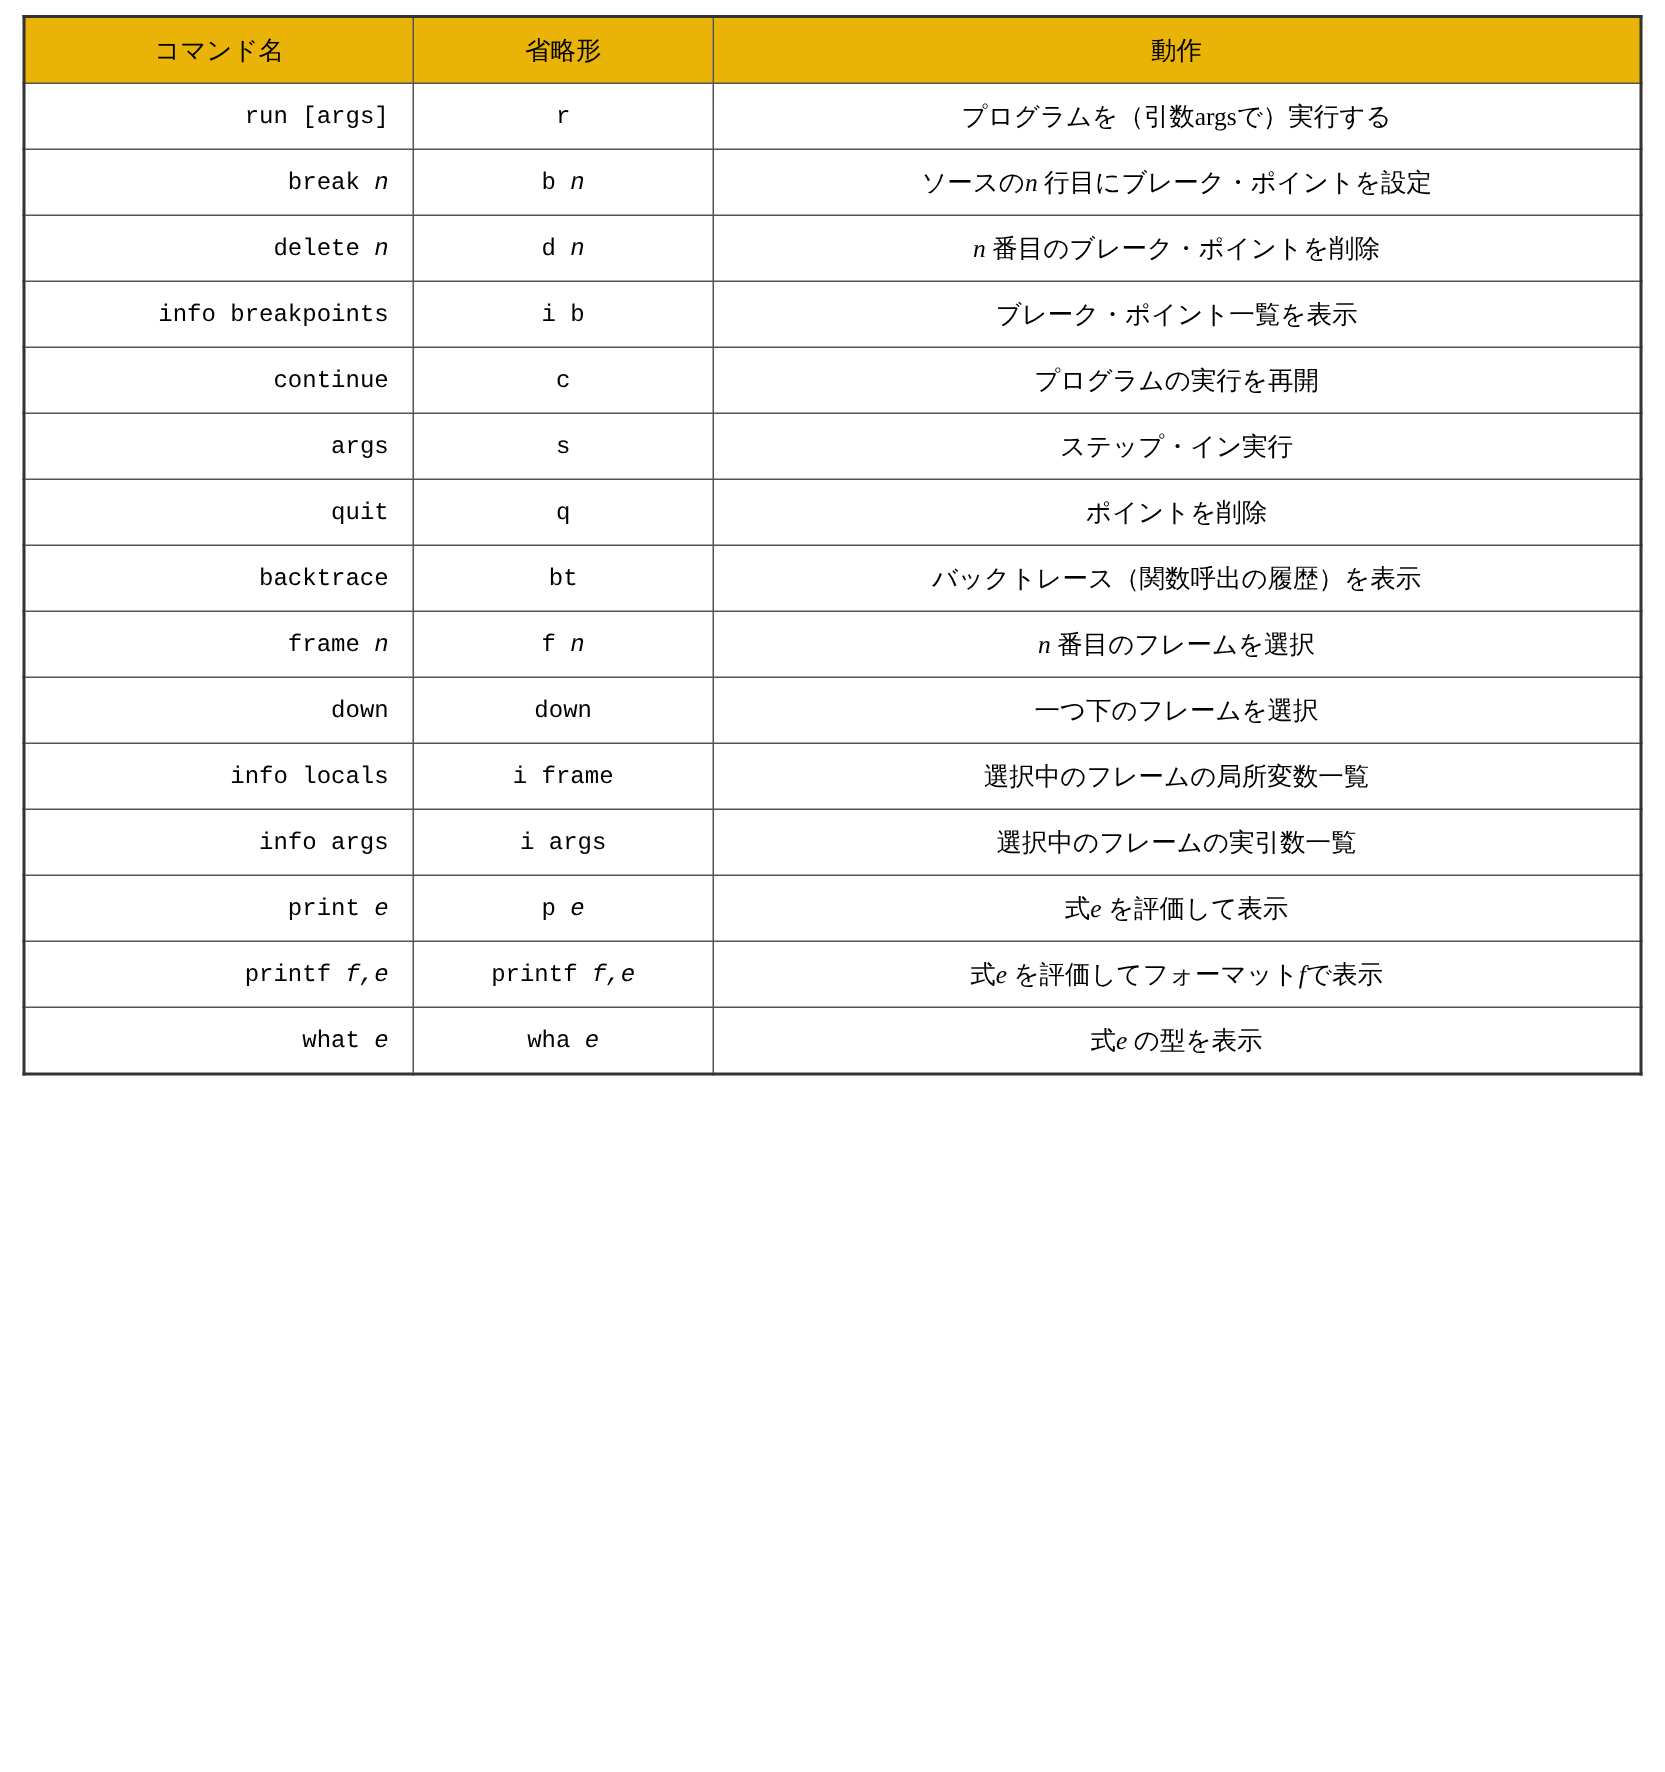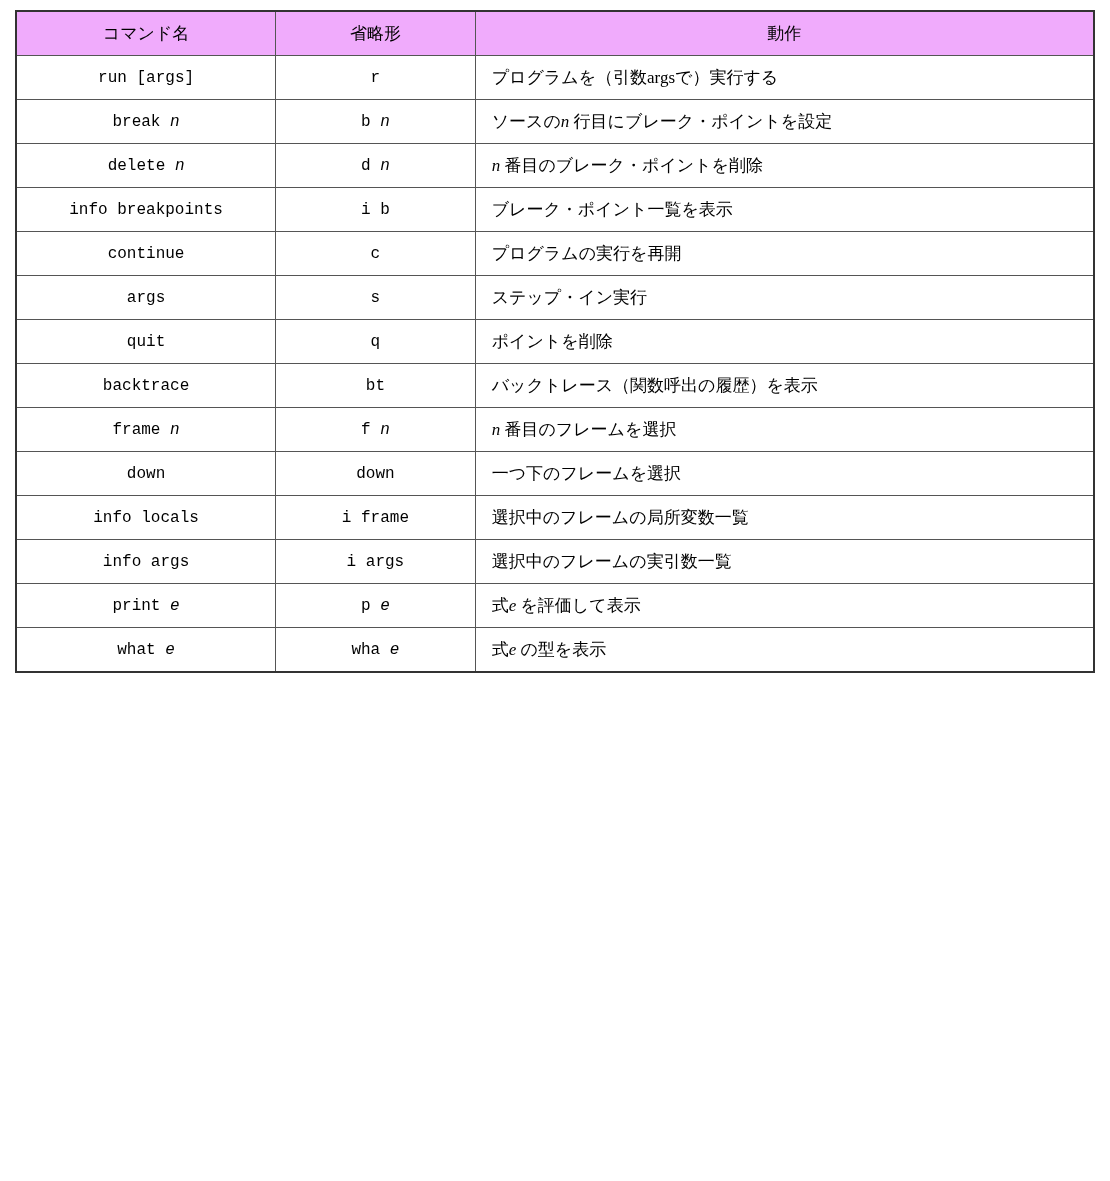--- a/index.html
+++ b/index.html
@@ -28,31 +28,32 @@
 
     table {
       width: 100%;
       border-collapse: collapse;
     }
 
     th, td {
       border: 1.5px solid #555;
       padding: 10px 16px;
       vertical-align: middle;
+      text-align: center;
     }
 
     th {
       text-align: center;
       font-weight: normal;
       font-size: 17px;
-      background: #f0abfc;
+      background: #eab308;
     }
 
     td.cmd {
-      text-align: center;
+      text-align: right;
       font-family: "Courier New", "Courier", monospace;
       font-size: 16px;
       white-space: nowrap;
     }
 
     td.cmd em {
       font-style: italic;
       font-family: "Courier New", "Courier", monospace;
     }
 
@@ -152,18 +153,23 @@
         <td class="cmd col-cmd">info args</td>
         <td class="abbr col-abbr">i args</td>
         <td class="desc col-desc">選択中のフレームの実引数一覧</td>
       </tr>
       <tr>
         <td class="cmd col-cmd">print <em>e</em></td>
         <td class="abbr col-abbr">p <em>e</em></td>
         <td class="desc col-desc">式<em>e</em> を評価して表示</td>
       </tr>
       <tr>
+        <td class="cmd col-cmd">printf <em>f,e</em></td>
+        <td class="abbr col-abbr">printf <em>f,e</em></td>
+        <td class="desc col-desc">式<em>e</em> を評価してフォーマット<em>f</em>で表示</td>
+      </tr>
+      <tr>
         <td class="cmd col-cmd">what <em>e</em></td>
         <td class="abbr col-abbr">wha <em>e</em></td>
         <td class="desc col-desc">式<em>e</em> の型を表示</td>
       </tr>
     </tbody>
 </table>
 
 </body></html>

